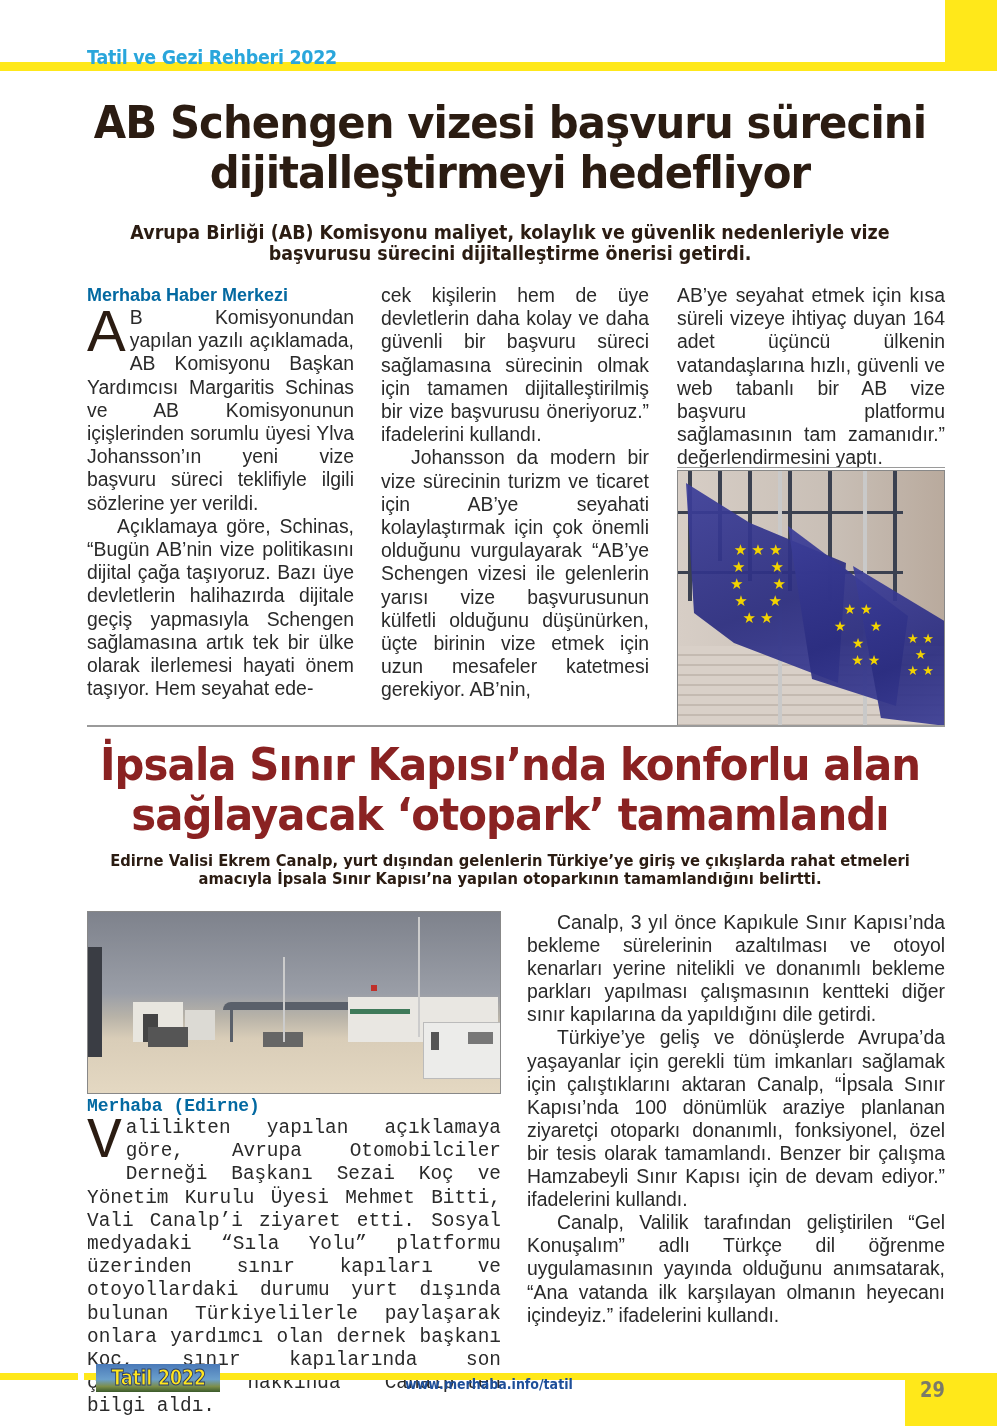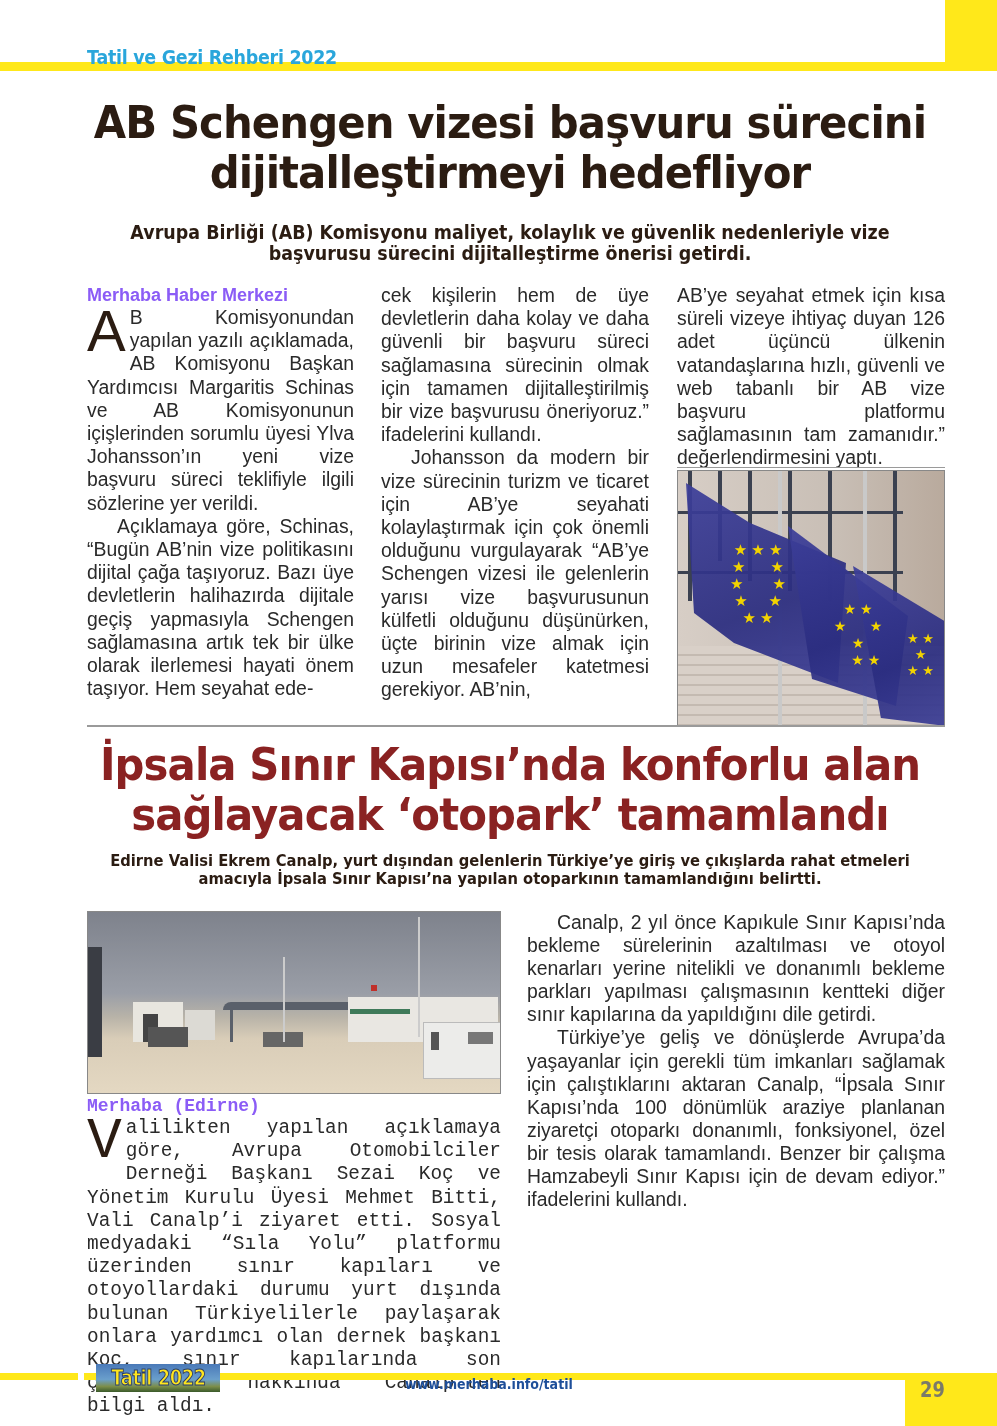--- a/index.html
+++ b/index.html
@@ -20,21 +20,21 @@
   #h2 { top:740px; font-size:45px; color:#8a2222; transform:scaleX(0.93); }
   .deck { left:60px; width:900px; text-align:center; font-family:"DejaVu Sans", sans-serif; font-weight:bold;
           color:#2b1c12; line-height:1.12; }
   #deck1 { top:222px; font-size:19px; transform:scaleX(0.92); }
   #deck2 { top:852px; font-size:16px; transform:scaleX(0.92); }
 
   
   .col { font-size:19.4px; line-height:23.2px; text-align:justify; color:#2a2a2a; }
   .col p { margin:0; }
   .col p.indent { text-indent:30px; }
-  .byline { font-weight:bold; color:#8b5cf6; font-size:18px; line-height:22px; }
+  .byline { font-weight:bold; color:#0369a1; font-size:18px; line-height:22px; }
   .dropcap { float:left; font-size:58px; line-height:46px; margin:2px 4px 0 0; color:#2b1c12; }
 
   #col1 { left:87px; top:284px; width:267px; }
   #col2 { left:381px; top:284px; width:268px; }
   #col3 { left:677px; top:284px; width:268px; }
 
   #rule1 { left:87px; top:725px; width:858px; height:2px; background:#9a9a9a; }
   #col3-rule { left:677px; top:467px; width:268px; height:1px; background:#9a9a9a; }
 
   
@@ -80,25 +80,25 @@
 <div class="abs col" id="col1">
   <div class="byline">Merhaba Haber Merkezi</div>
   <p>
     <span class="dropcap">A</span><span>B Komisyonundan yapılan yazılı açıklamada, AB Komisyonu Başkan Yardımcısı Margaritis Schinas ve AB Komisyonunun içişlerinden sorumlu üyesi Ylva Johansson’ın yeni vize başvuru süreci teklifiyle ilgili sözlerine yer verildi.</span>
   </p>
   <p class="indent">Açıklamaya göre, Schinas, “Bugün AB’nin vize politikasını dijital çağa taşıyoruz. Bazı üye devletlerin halihazırda dijitale geçiş yapmasıyla Schengen sağlamasına artık tek bir ülke olarak ilerlemesi hayati önem taşıyor. Hem seyahat ede-</p>
 </div>
 
 <div class="abs col" id="col2">
   <p>cek kişilerin hem de üye devletlerin daha kolay ve daha güvenli bir başvuru süreci sağlamasına sürecinin olmak için tamamen dijitalleştirilmiş bir vize başvurusu öneriyoruz.” ifadelerini kullandı.</p>
-  <p class="indent">Johansson da modern bir vize sürecinin turizm ve ticaret için AB’ye seyahati kolaylaştırmak için çok önemli olduğunu vurgulayarak “AB’ye Schengen vizesi ile gelenlerin yarısı vize başvurusunun külfetli olduğunu düşünürken, üçte birinin vize almak için uzun mesafeler katetmesi gerekiyor. AB’nin,</p>
+  <p class="indent">Johansson da modern bir vize sürecinin turizm ve ticaret için AB’ye seyahati kolaylaştırmak için çok önemli olduğunu vurgulayarak “AB’ye Schengen vizesi ile gelenlerin yarısı vize başvurusunun külfetli olduğunu düşünürken, üçte birinin vize etmek için uzun mesafeler katetmesi gerekiyor. AB’nin,</p>
 </div>
 
 <div class="abs col" id="col3">
-  <p>AB’ye seyahat etmek için kısa süreli vizeye ihtiyaç duyan 126 adet üçüncü ülkenin vatandaşlarına hızlı, güvenli ve web tabanlı bir AB vize başvuru platformu sağlamasının tam zamanıdır.” değerlendirmesini yaptı.</p>
+  <p>AB’ye seyahat etmek için kısa süreli vizeye ihtiyaç duyan 164 adet üçüncü ülkenin vatandaşlarına hızlı, güvenli ve web tabanlı bir AB vize başvuru platformu sağlamasının tam zamanıdır.” değerlendirmesini yaptı.</p>
 </div>
 <div class="abs" id="col3-rule"></div>
 
 <div class="abs" id="photo-eu" title="EU flags in front of building">
   <div class="win" style="left:10px;top:0;width:4px;height:130px;"></div>
   <div class="win" style="left:40px;top:0;width:4px;height:90px;"></div>
   <div class="win" style="left:70px;top:0;width:4px;height:110px;"></div>
   <div class="win" style="left:110px;top:0;width:4px;height:120px;"></div>
   <div class="win" style="left:150px;top:0;width:4px;height:130px;"></div>
   <div class="win" style="left:185px;top:0;width:4px;height:110px;"></div>
@@ -142,22 +142,23 @@
 </div>
 
 <div class="abs col" id="col4">
   <div class="byline">Merhaba (Edirne)</div>
   <p>
     <span class="dropcap">V</span><span>alilikten yapılan açıklamaya göre, Avrupa Otomobilciler Derneği Başkanı Sezai Koç ve Yönetim Kurulu Üyesi Mehmet Bitti, Vali Canalp’i ziyaret etti. Sosyal medyadaki “Sıla Yolu” platformu üzerinden sınır kapıları ve otoyollardaki durumu yurt dışında bulunan Türkiyelilerle paylaşarak onlara yardımcı olan dernek başkanı Koç, sınır kapılarında son çalışmalar hakkında Canalp’ten bilgi aldı.</span>
   </p>
 </div>
 
 <div class="abs col wide" id="col5">
-  <p class="indent">Canalp, 2 yıl önce Kapıkule Sınır Kapısı’nda bekleme sürelerinin azaltılması ve otoyol kenarları yerine nitelikli ve donanımlı bekleme parkları yapılması çalışmasının kentteki diğer sınır kapılarına da yapıldığını dile getirdi.</p>
+  <p class="indent">Canalp, 3 yıl önce Kapıkule Sınır Kapısı’nda bekleme sürelerinin azaltılması ve otoyol kenarları yerine nitelikli ve donanımlı bekleme parkları yapılması çalışmasının kentteki diğer sınır kapılarına da yapıldığını dile getirdi.</p>
   <p class="indent">Türkiye’ye geliş ve dönüşlerde Avrupa’da yaşayanlar için gerekli tüm imkanları sağlamak için çalıştıklarını aktaran Canalp, “İpsala Sınır Kapısı’nda 100 dönümlük araziye planlanan ziyaretçi otoparkı donanımlı, fonksiyonel, özel bir tesis olarak tamamlandı. Benzer bir çalışma Hamzabeyli Sınır Kapısı için de devam ediyor.” ifadelerini kullandı.</p>
+  <p class="indent">Canalp, Valilik tarafından geliştirilen “Gel Konuşalım” adlı Türkçe dil öğrenme uygulamasının yayında olduğunu anımsatarak, “Ana vatanda ilk karşılayan olmanın heyecanı içindeyiz.” ifadelerini kullandı.</p>
 </div>
 
 <div class="abs" id="footer-bar"></div>
 <div class="abs" id="footer-corner"></div>
 <div class="abs" id="footer-gap-l"></div>
 <div class="abs" id="footer-gap-r"></div>
 <div class="abs" id="footer-badge">
   <span>Tatil 2022</span>
 </div>
 <div class="abs" id="footer-url">www.merhaba.info/tatil</div>

